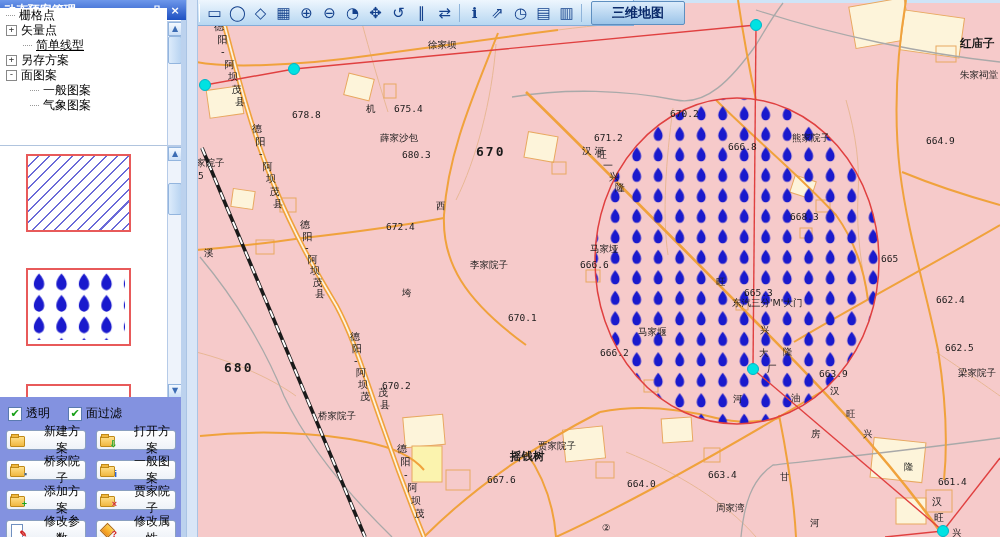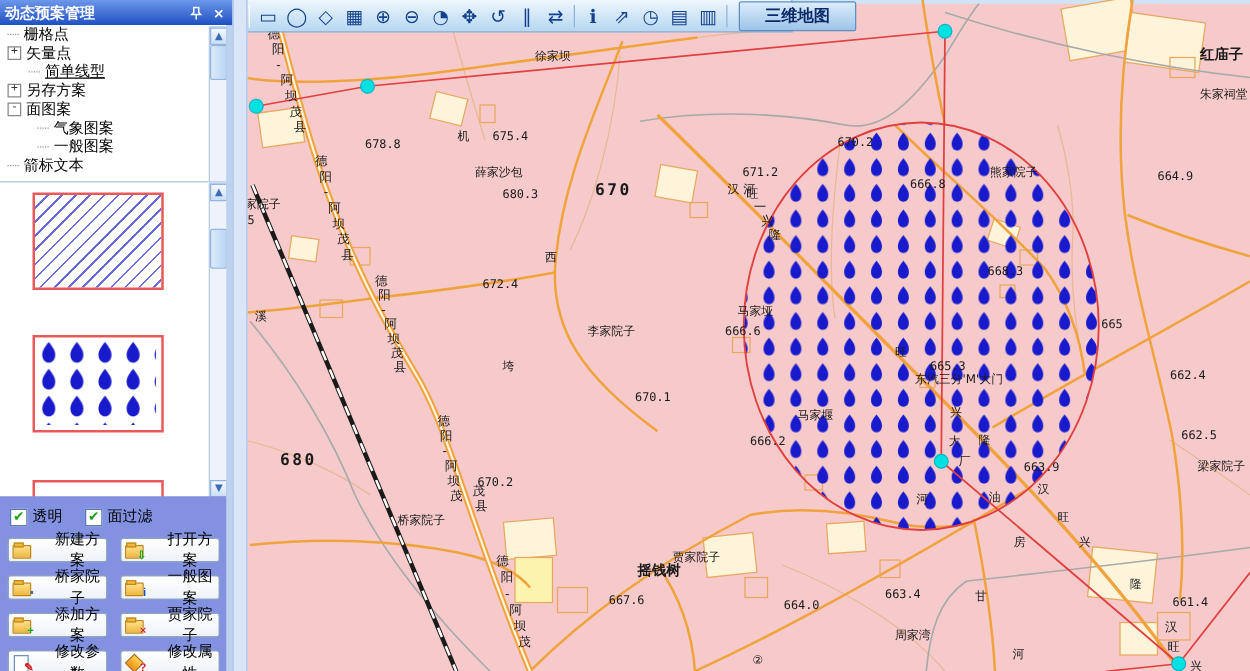--- a/index.html
+++ b/index.html
@@ -4,21 +4,21 @@
 <style>
   html,body{margin:0;padding:0;background:#e6e6e6;font-family:"DejaVu Sans",sans-serif;}
   #app{position:relative;width:1000px;height:537px;overflow:hidden;background:#f6caca;}
 
   
   #panel{position:absolute;left:0;top:0;width:186px;height:537px;background:#fff;border-right:1px solid #7aa0d4;}
   #panel-title{height:20px;background:linear-gradient(#6d97ea,#1e50c2);color:#fff;font-size:12px;font-weight:bold;
     display:flex;align-items:center;padding:0 4px;gap:4px;}
   #panel-title .t{flex:1;}
   .tbtn{width:14px;height:14px;display:flex;align-items:center;justify-content:center;color:#fff;font-size:11px;cursor:default;}
-  #tree{position:absolute;left:0;top:20px;width:167px;height:125px;background:#fff;overflow:hidden;font-size:12px;color:#000;}
+  #tree{position:absolute;left:0;top:8px;width:167px;height:125px;background:#fff;overflow:hidden;font-size:12px;color:#000;}
   .titem{height:15px;display:flex;align-items:center;white-space:nowrap;}
   .texp{width:9px;height:9px;border:1px solid #888;background:#fff;font-size:9px;line-height:7px;text-align:center;
     margin-right:4px;color:#333;font-family:"DejaVu Sans Mono",monospace;}
   .tdash{width:9px;border-top:1px dotted #999;margin-right:4px;}
   .vsb{position:absolute;width:14px;background:#eef3fb;border:1px solid #b6cbe8;}
   .sbtn{position:absolute;left:0;width:12px;height:12px;background:linear-gradient(#f4f9ff,#cbdff7);
     border:1px solid #93b5de;color:#3c6cb4;font-size:8px;text-align:center;line-height:12px;}
   .sthumb{position:absolute;left:0;width:12px;background:linear-gradient(90deg,#dcebfb,#b9d4f1);border:1px solid #93b5de;border-radius:2px;}
   #panel-edge{position:absolute;right:0;top:20px;width:5px;height:517px;background:#bcd2ee;}
 
@@ -340,29 +340,25 @@
         <div class="titem" style="padding-left: 6px;">
           <span class="texp">+</span>
           <span>另存方案</span>
         </div>
         <div class="titem" style="padding-left: 6px;">
           <span class="texp">-</span>
           <span>面图案</span>
         </div>
         <div class="titem" style="padding-left: 30px;">
           <span class="tdash"></span>
-          <span>气象图案</span>
+          <span>一般图案</span>
         </div>
         <div class="titem" style="padding-left: 30px;">
           <span class="tdash"></span>
-          <span>一般图案</span>
-        </div>
-        <div class="titem" style="padding-left: 6px;">
-          <span class="tdash"></span>
-          <span>箭标文本</span>
+          <span>气象图案</span>
         </div>
       </div>
     <div class="vsb" style="left:167px;top:21px;height:123px;">
       <div class="sbtn" style="top:0;">▲</div>
       <div class="sthumb" style="top:14px;height:26px;"></div>
     </div>
 
     <div id="plist">
       <div class="swatch sw-hatch" style="top:8px;height:74px;"></div>
       <div class="swatch sw-drops" style="top:122px;height:74px;">

